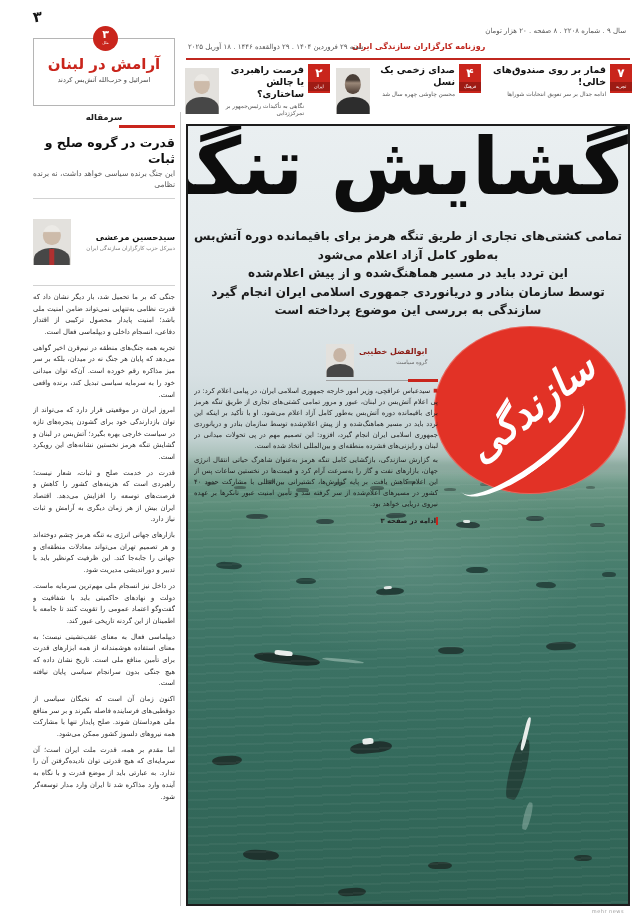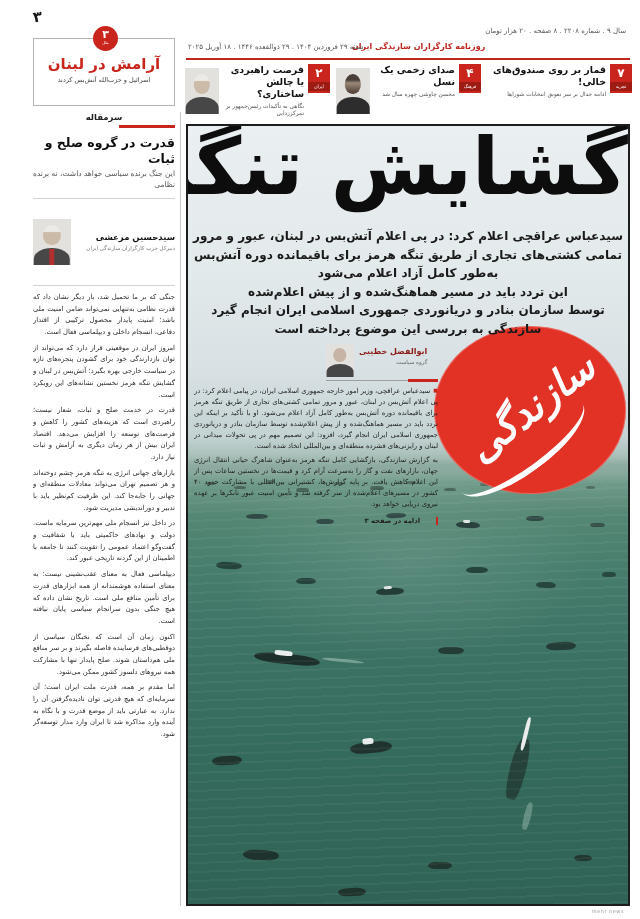--- a/index.html
+++ b/index.html
@@ -46,21 +46,21 @@
   .kicker-bar{height:3px;background:#c9251c;width:56px;margin:3px auto 7px 86px;}
   .ed-title{font-size:12.5px;font-weight:bold;color:#0e0e0e;text-align:right;line-height:1.3;}
   .ed-sub{font-size:7.5px;color:#555;text-align:right;margin-top:0;line-height:1.5;}
   .author{display:flex;flex-direction:row-reverse;gap:6px;align-items:center;border-top:1px solid #d2d2d2;border-bottom:1px solid #d2d2d2;margin-top:8px;padding:20px 0;}
   .author .mug{flex:0 0 38px;width:38px;height:46px;}
   .author-meta{flex:1;text-align:right;}
   .author-name{font-size:8.5px;font-weight:bold;color:#111;}
   .author-role{font-size:5.5px;color:#777;margin-top:3px;line-height:1.4;}
   .ed-body{margin-top:6px;height:622px;overflow:hidden;font-size:6.8px;color:#2a2a2a;text-align:justify;line-height:1.72;}
   .ed-body p{margin:0 0 4px;}
-  .cont{display:inline-block;margin-top:4px;font-size:6.8px;font-weight:bold;color:#222;border-right:2.5px solid #c9251c;padding-right:16px;}
+  .cont{display:inline-block;margin-top:4px;font-size:6.8px;font-weight:bold;color:#222;border-right:2.5px solid #c9251c;padding-right:0;}
   .ed-cont-row{text-align:left;padding-left:14px;}
   
   .v-divider{position:absolute;top:112px;left:180px;width:1px;height:794px;background:#c8c8c8;}
   
   .photo-frame{
     position:absolute;top:124px;left:186px;width:444px;height:782px;
     border:2px solid #1d1d1d;overflow:hidden;
     background:
       radial-gradient(ellipse 60% 18% at 50% 56%, rgba(255,255,255,.10), transparent 70%),
       linear-gradient(180deg,
@@ -167,20 +167,21 @@
           <div class="head"></div>
           <div class="body"></div>
         </div>
       <div class="author-meta">
         <div class="author-name">سیدحسین مرعشی</div>
         <div class="author-role">دبیرکل حزب کارگزاران سازندگی ایران</div>
       </div>
     </div>
     <div class="ed-body">
         <p>جنگی که بر ما تحمیل شد، بار دیگر نشان داد که قدرت نظامی به‌تنهایی نمی‌تواند ضامن امنیت ملی باشد؛ امنیت پایدار محصول ترکیبی از اقتدار دفاعی، انسجام داخلی و دیپلماسی فعال است.</p>
+        <p>تجربه همه جنگ‌های منطقه در نیم‌قرن اخیر گواهی می‌دهد که پایان هر جنگ نه در میدان، بلکه بر سر میز مذاکره رقم خورده است. آن‌که توان میدانی خود را به سرمایه سیاسی تبدیل کند، برنده واقعی است.</p>
         <p>امروز ایران در موقعیتی قرار دارد که می‌تواند از توان بازدارندگی خود برای گشودن پنجره‌های تازه در سیاست خارجی بهره بگیرد؛ آتش‌بس در لبنان و گشایش تنگه هرمز نخستین نشانه‌های این رویکرد است.</p>
         <p>قدرت در خدمت صلح و ثبات، شعار نیست؛ راهبردی است که هزینه‌های کشور را کاهش و فرصت‌های توسعه را افزایش می‌دهد. اقتصاد ایران بیش از هر زمان دیگری به آرامش و ثبات نیاز دارد.</p>
         <p>بازارهای جهانی انرژی به تنگه هرمز چشم دوخته‌اند و هر تصمیم تهران می‌تواند معادلات منطقه‌ای و جهانی را جابه‌جا کند. این ظرفیت کم‌نظیر باید با تدبیر و دوراندیشی مدیریت شود.</p>
         <p>در داخل نیز انسجام ملی مهم‌ترین سرمایه ماست. دولت و نهادهای حاکمیتی باید با شفافیت و گفت‌وگو اعتماد عمومی را تقویت کنند تا جامعه با اطمینان از این گردنه تاریخی عبور کند.</p>
         <p>دیپلماسی فعال به معنای عقب‌نشینی نیست؛ به معنای استفاده هوشمندانه از همه ابزارهای قدرت برای تأمین منافع ملی است. تاریخ نشان داده که هیچ جنگی بدون سرانجام سیاسی پایان نیافته است.</p>
         <p>اکنون زمان آن است که نخبگان سیاسی از دوقطبی‌های فرساینده فاصله بگیرند و بر سر منافع ملی هم‌داستان شوند. صلح پایدار تنها با مشارکت همه نیروهای دلسوز کشور ممکن می‌شود.</p>
         <p>اما مقدم بر همه، قدرت ملت ایران است؛ آن سرمایه‌ای که هیچ قدرتی توان نادیده‌گرفتن آن را ندارد. به عبارتی باید از موضع قدرت و با نگاه به آینده وارد مذاکره شد تا ایران وارد مدار توسعه‌گر شود.</p>
       </div>
     <div class="ed-cont-row"><span class="cont">ادامه در صفحه 9</span></div>
   </div>
@@ -233,21 +234,20 @@
         <div class="ship" style="left: 55px; top: 724px; width: 36px; height: 10px; background: rgb(31, 51, 46); opacity: 1; transform: rotate(3deg);"></div>
         <div class="ship" style="left: 240px; top: 736px; width: 24px; height: 7px; background: rgb(33, 54, 47); opacity: 1; transform: rotate(0deg);"></div>
         <div class="ship" style="left: 386px; top: 729px; width: 18px; height: 6px; background: rgb(33, 54, 47); opacity: 0.95; transform: rotate(0deg);"></div>
         <div class="ship" style="left: 150px; top: 762px; width: 28px; height: 8px; background: rgb(31, 51, 45); opacity: 1; transform: rotate(-2deg);"></div>
         <div class="ship" style="left: 134px; top: 533px; width: 42px; height: 3px; background: rgb(188, 214, 204); opacity: 0.45; transform: rotate(6deg);"></div>
         <div class="ship" style="left: 336px; top: 676px; width: 7px; height: 28px; background: rgb(191, 216, 207); opacity: 0.35; transform: rotate(14deg);"></div>
       </div>
 
     <div class="headline">گشایش تنگه</div>
     <div class="deck">
-        <div class="deck-line">سیدعباس عراقچی اعلام کرد: در پی اعلام آتش‌بس در لبنان، عبور و مرور</div>
         <div class="deck-line">تمامی کشتی‌های تجاری از طریق تنگه هرمز برای باقیمانده دوره آتش‌بس به‌طور کامل آزاد اعلام می‌شود</div>
         <div class="deck-line">این تردد باید در مسیر هماهنگ‌شده و از پیش اعلام‌شده</div>
         <div class="deck-line">توسط سازمان بنادر و دریانوردی جمهوری اسلامی ایران انجام گیرد</div>
         <div class="deck-line">سازندگی به بررسی این موضوع پرداخته است</div>
       </div>
 
     <div class="logo">
       <div class="logo-swoosh"></div>
       <div class="logo-text">سازندگی</div>
     </div>

